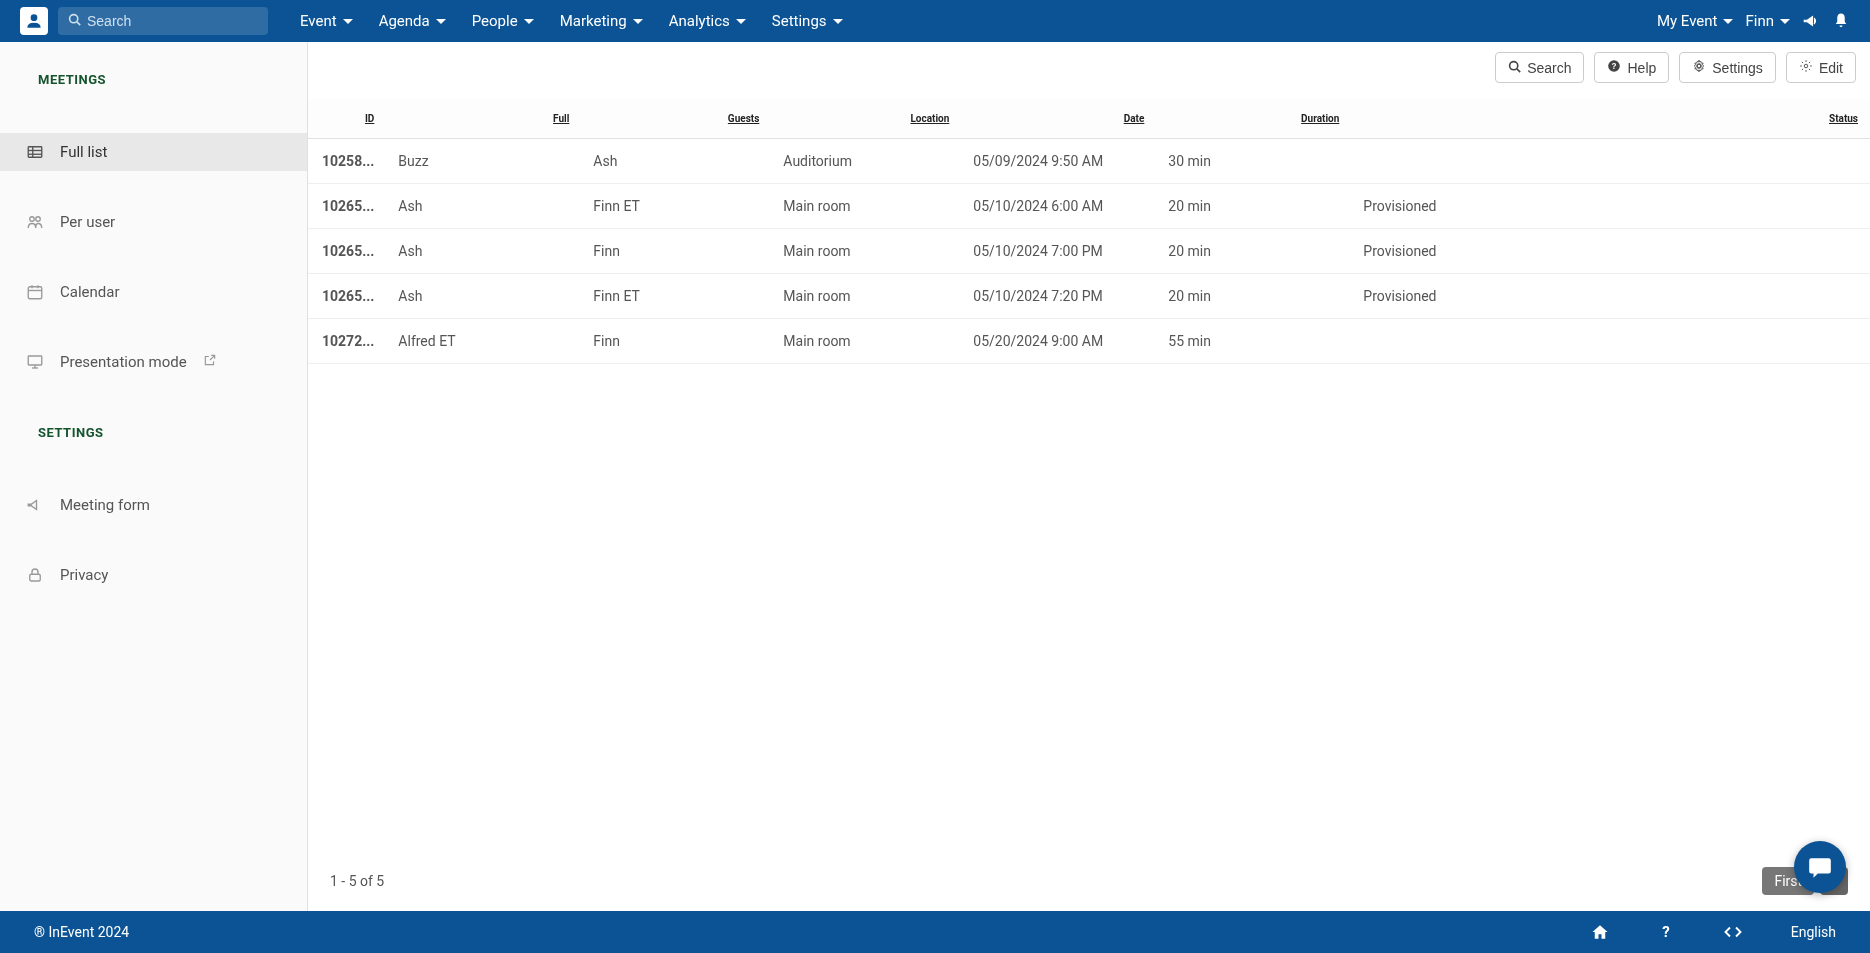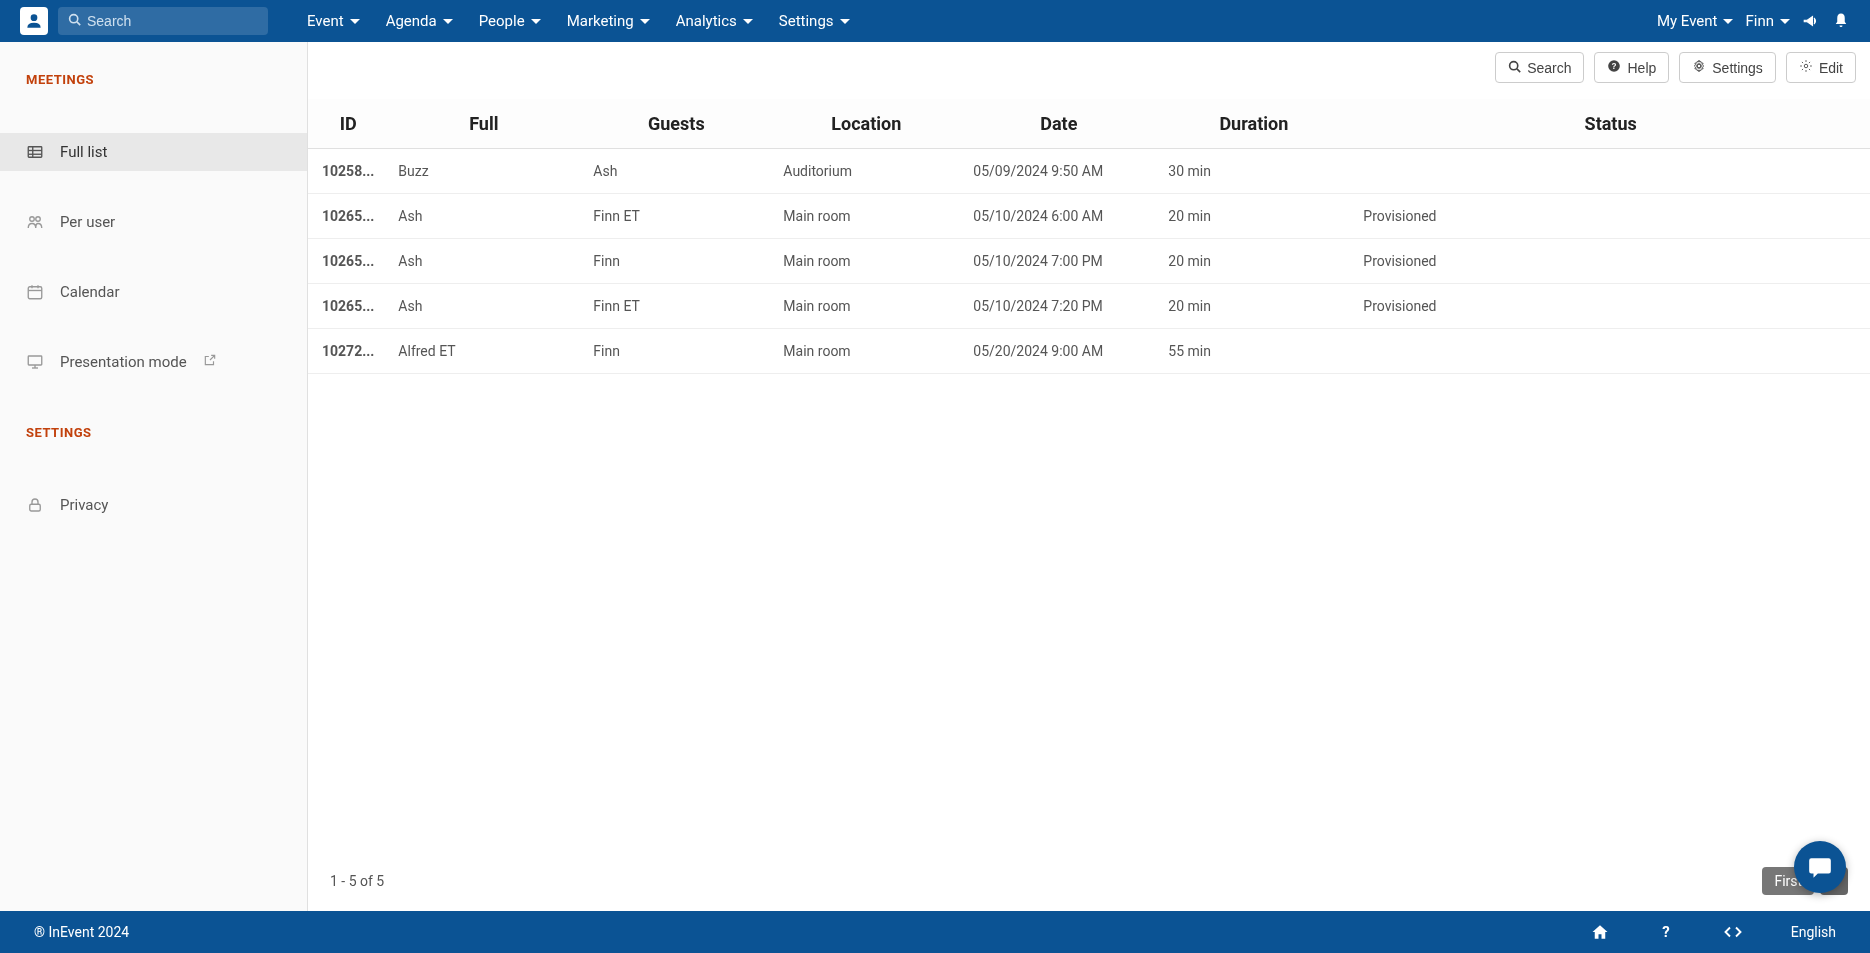--- a/index.html
+++ b/index.html
@@ -51,21 +51,21 @@
       border: none;
       outline: none;
       color: #fff;
       font-size: 14px;
       width: 100%;
     }
     .search-box input::placeholder { color: #cfe0ef; }
     .nav-items {
       display: flex;
       gap: 26px;
-      margin-left: 29px;
+      margin-left: 22px;
     }
     .nav-item {
       display: flex;
       align-items: center;
       gap: 6px;
       cursor: pointer;
       color: #fff;
       font-size: 15px;
     }
     .nav-spacer { flex: 1; }
@@ -85,24 +85,24 @@
       overflow: hidden;
     }
     .sidebar {
       width: 308px;
       border-right: 1px solid #e0e0e0;
       background: #fafafa;
       padding-top: 16px;
       overflow-y: auto;
     }
     .sidebar-heading {
-      padding: 14px 26px;
+      padding: 14px 38px;
       font-size: 13px;
       font-weight: 700;
-      color: #c2410c;
+      color: #14532d;
       letter-spacing: 0.5px;
     }
     .sidebar-item {
       padding: 10px 26px;
       display: flex;
       align-items: center;
       gap: 16px;
       color: #555;
       cursor: pointer;
       font-size: 15px;
@@ -144,27 +144,28 @@
     .table-wrap {
       flex: 1;
       overflow: auto;
       margin-top: 16px;
     }
     table {
       width: 100%;
       border-collapse: collapse;
     }
     th {
-      text-align: center;
+      text-align: right;
       padding: 14px 12px;
       font-weight: 700;
-      font-size: 18px;
+      font-size: 10px;
       color: #222;
       border-bottom: 1px solid #e0e0e0;
       background: #fdfdfd;
+      text-decoration: underline;
     }
     th:first-child { padding-left: 14px; }
     td {
       padding: 14px 12px;
       border-bottom: 1px solid #eee;
       color: #555;
       font-size: 14px;
     }
     td:first-child { padding-left: 14px; font-weight: bold; }
     .pagination {
@@ -338,20 +339,28 @@
             <line x1="12" y1="16" x2="12" y2="20"></line>
           </svg>
         </span>
       <span>Presentation mode</span>
       <span><svg width="14" height="14" viewBox="0 0 24 24" fill="none" stroke="#999" stroke-width="2">
             <path d="M14 4 L20 4 L20 10 M20 4 L12 12 M18 14 L18 20 L4 20 L4 6 L10 6"></path>
           </svg></span>
     </div>
 
     <div class="sidebar-heading" style="margin-top:30px">SETTINGS</div>
+    <div class="sidebar-item">
+      <span class="sidebar-icon">
+          <svg width="18" height="18" viewBox="0 0 24 24" fill="none" stroke="#999" stroke-width="1.8">
+            <path d="M3 11 L3 13 L7 13 L14 18 L14 6 L7 11 Z"></path>
+          </svg>
+        </span>
+      <span>Meeting form</span>
+    </div>
     <div class="sidebar-item">
       <span class="sidebar-icon">
           <svg width="18" height="18" viewBox="0 0 24 24" fill="none" stroke="#999" stroke-width="1.8">
             <rect x="5" y="11" width="14" height="9" rx="2"></rect>
             <path d="M8 11 L8 8 Q8 4 12 4 Q16 4 16 8 L16 11"></path>
           </svg>
         </span>
       <span>Privacy</span>
     </div>
   </div>

